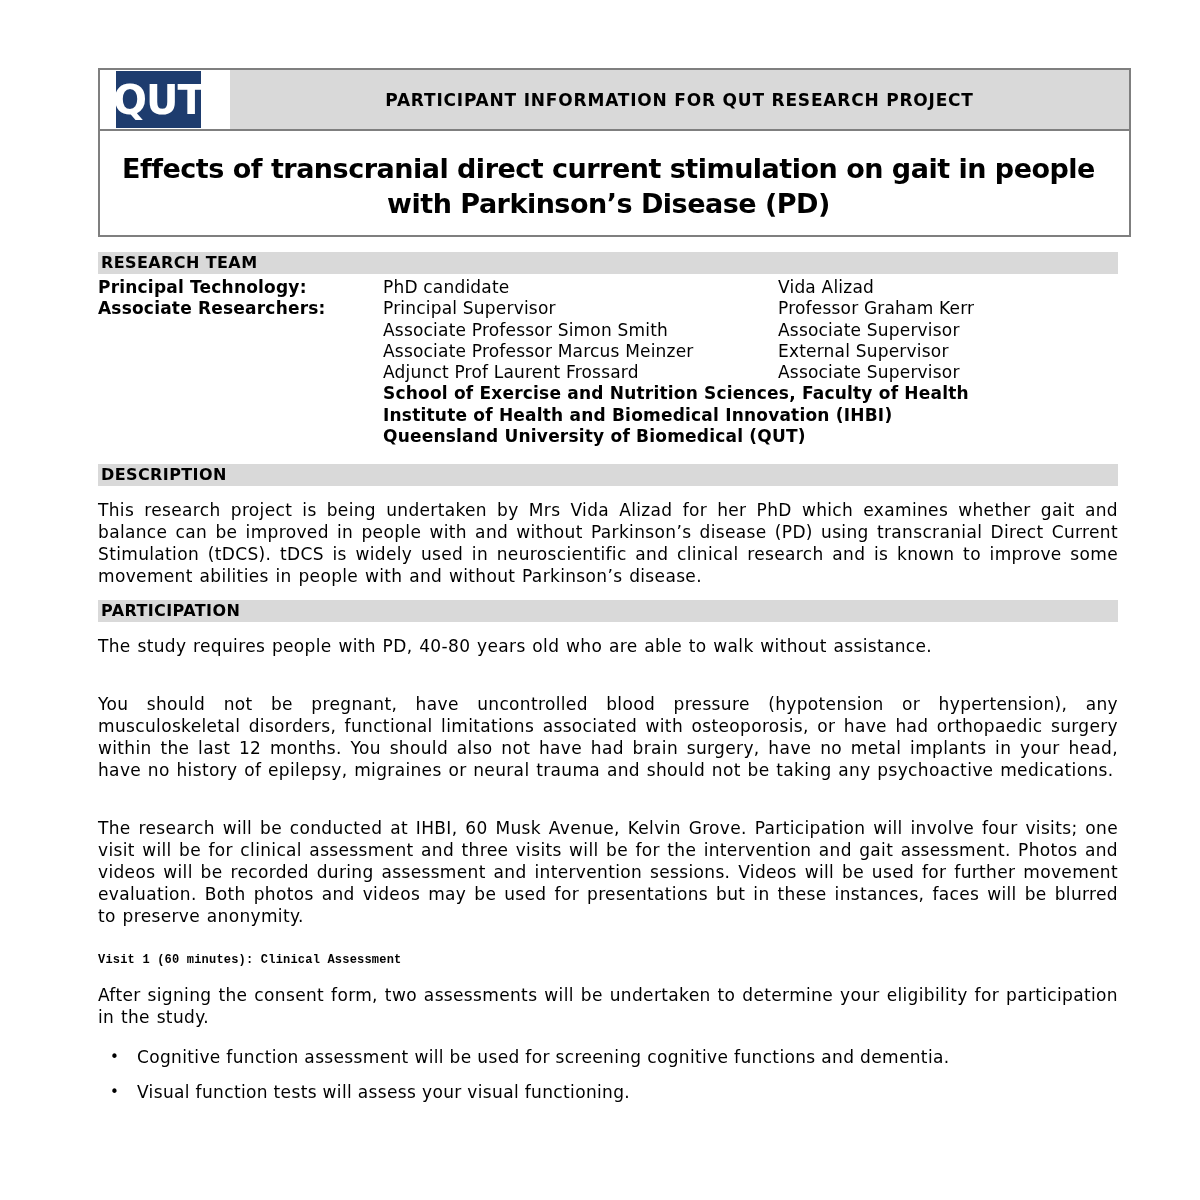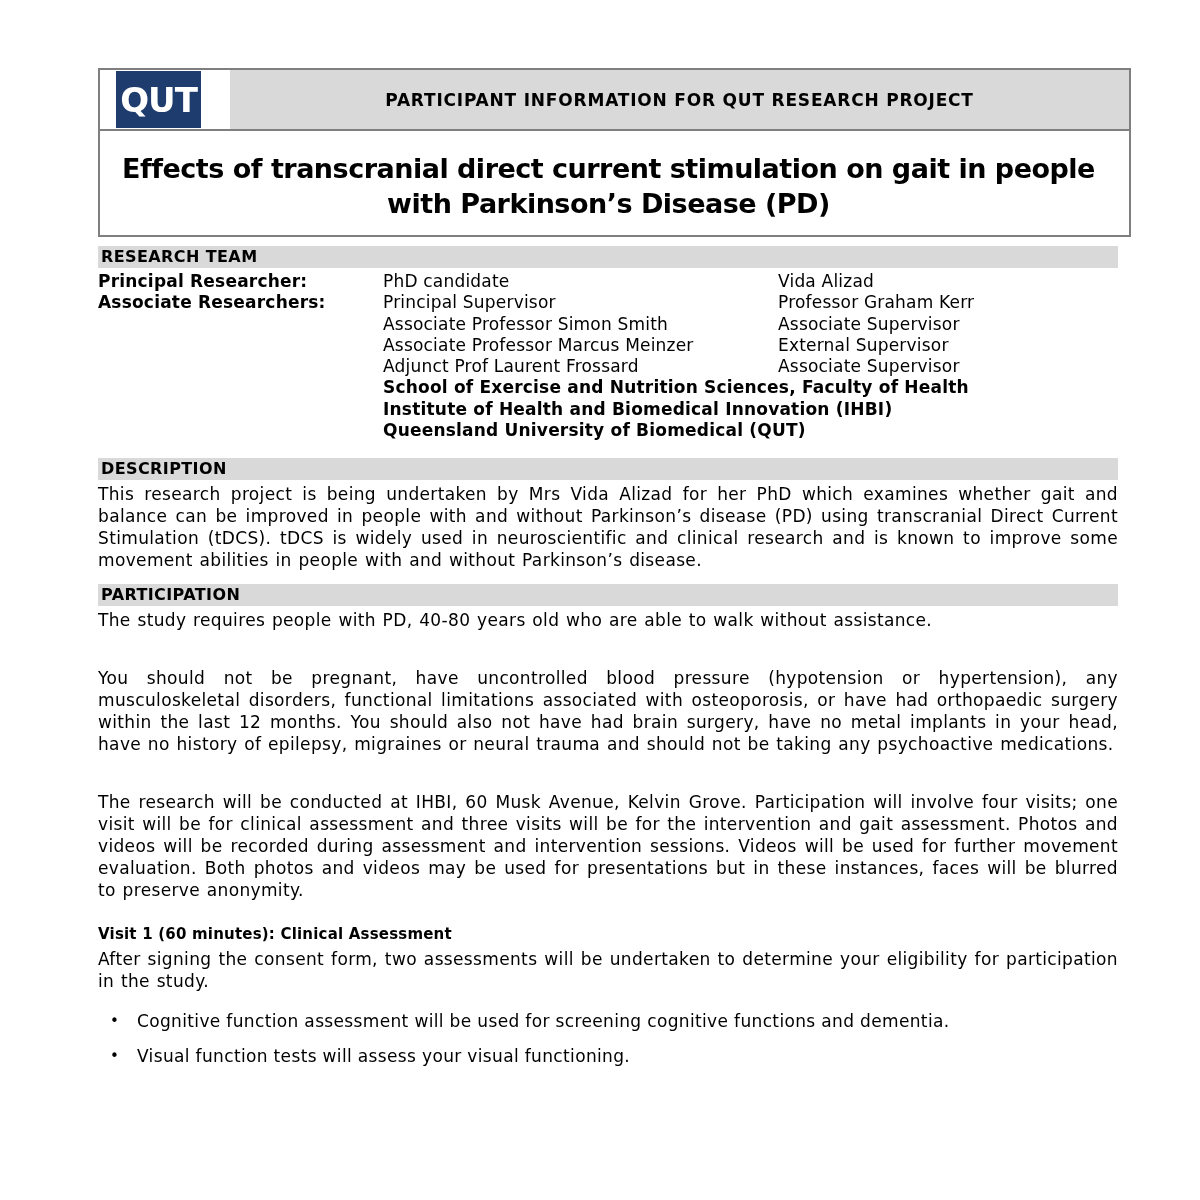--- a/index.html
+++ b/index.html
@@ -35,21 +35,21 @@
     display: flex;
     align-items: center;
     padding-left: 16px;
     flex: 0 0 auto;
   }
   .logo {
     width: 85px; height: 57px;
     background: #1e3c6e;
     color: #ffffff;
     font-weight: bold;
-    font-size: 34px;
+    font-size: 40px;
     letter-spacing: -1px;
     display: flex;
     align-items: center;
     justify-content: center;
   }
   .banner-cell {
     flex: 1;
     margin-left: 13px;
     background: #d9d9d9;
     display: flex;
@@ -79,21 +79,21 @@
   }
 
   
   .section-bar {
     width: 1020px;
     background: #d9d9d9;
     font-weight: bold;
     font-size: 16px;
     letter-spacing: 0.4px;
     padding: 1px 4px 2px 3px;
-    margin-top: 9px;
+    margin-top: 15px;
   }
   .section-bar.gap17 { margin-top: 17px; }
   .section-bar.gap13 { margin-top: 13px; }
 
   
   .team-grid {
     width: 1020px;
     margin-top: 3px;
     display: grid;
     grid-template-columns: 285px 395px 1fr;
@@ -107,31 +107,32 @@
     font-weight: bold;
   }
 
   
   p.body {
     width: 1020px;
     font-size: 17px;
     line-height: 22px;
     letter-spacing: 0.35px;
     word-spacing: 1px;
-    margin-top: 3px;
+    margin-top: 13px;
   }
   p.just { text-align: justify; }
   p.sp { margin-top: 36px; }
   .visit-heading {
     width: 1020px;
     font-weight: bold;
-    font-size: 15px;
+    font-size: 12px;
     line-height: 22px;
     letter-spacing: 0.2px;
     margin-top: 22px;
+    font-family: Liberation Mono, monospace;
   }
   ul.bullets {
     list-style: none;
     margin-top: 18px;
     width: 1020px;
   }
   ul.bullets li {
     position: relative;
     padding-left: 39px;
     font-size: 17px;
@@ -161,21 +162,21 @@
     </div>
     <div class="title-area">
       <div class="title-line">Effects of transcranial direct current stimulation on gait in people</div>
       <div class="title-line">with Parkinson’s Disease (PD)</div>
     </div>
   </div>
 
   <div class="section-bar">RESEARCH TEAM</div>
 
   <div class="team-grid">
-    <div class="lbl">Principal Researcher:</div>
+    <div class="lbl">Principal Technology:</div>
     <div>PhD candidate</div>
     <div>Vida Alizad</div>
 
     <div class="lbl">Associate Researchers:</div>
     <div>Principal Supervisor</div>
     <div>Professor Graham Kerr</div>
 
     <div class="lbl"></div>
     <div>Associate Professor Simon Smith</div>
     <div>Associate Supervisor</div>

